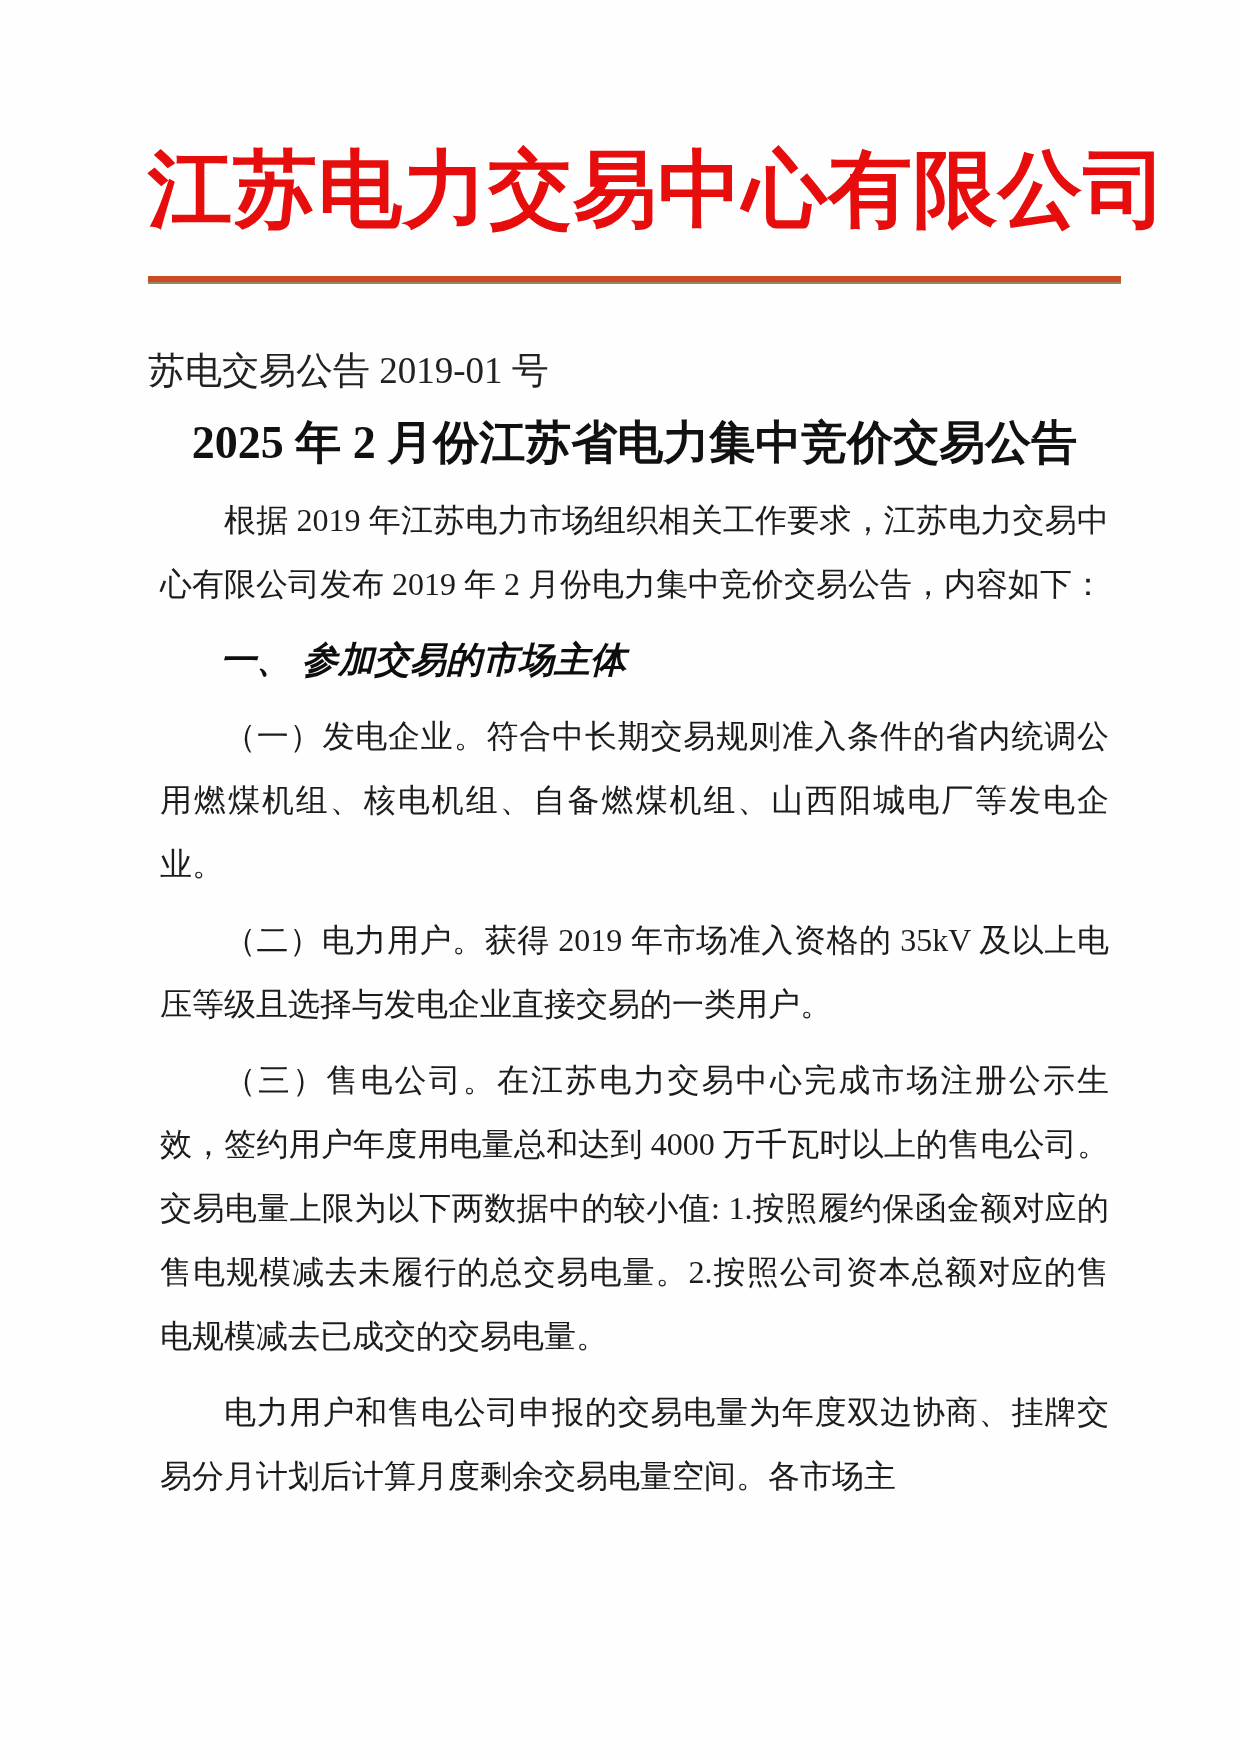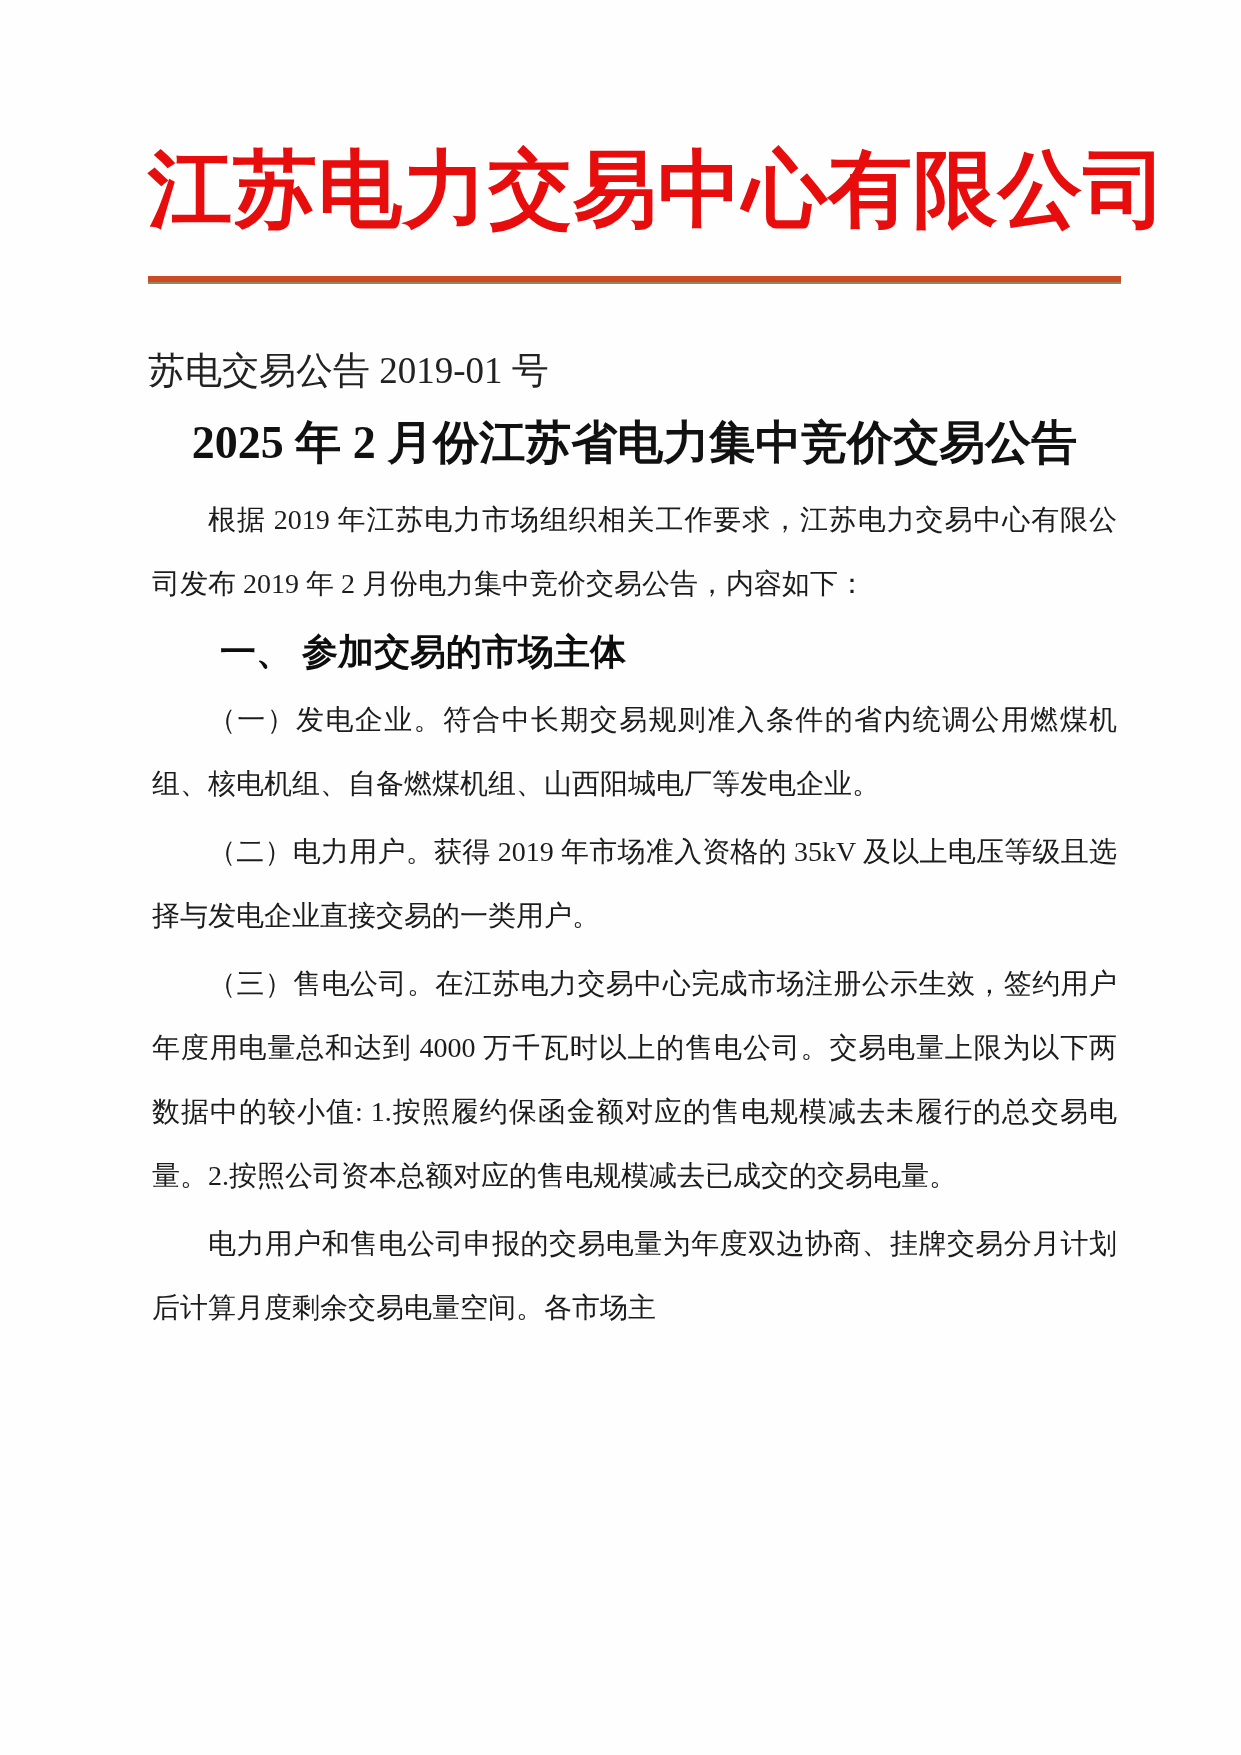--- a/index.html
+++ b/index.html
@@ -48,36 +48,37 @@
     line-height: 66px;
     font-weight: bold;
     text-align: center;
     white-space: nowrap;
     color: #111111;
   }
   .doc-body {
     margin-top: 12px;
   }
   .body-para {
-    margin: 4px;
-    font-size: 28px;
+    margin: 12px;
+    font-size: 32px;
     line-height: 64px;
     text-align: justify;
     text-indent: 2em;
     color: #1c1c1c;
     word-break: break-all;
   }
   .section-heading {
     margin: 0;
     font-family: "Liberation Sans", sans-serif;
     font-weight: bold;
     font-size: 36px;
     line-height: 64px;
     text-indent: 2em;
     color: #0d0d0d;
+    font-style: italic;
   }
 </style>
 </head>
 <body>
 
 <div class="page">
 
   <div class="company-title">江苏电力交易中心有限公司</div>
 
   <div class="header-rule"></div>

